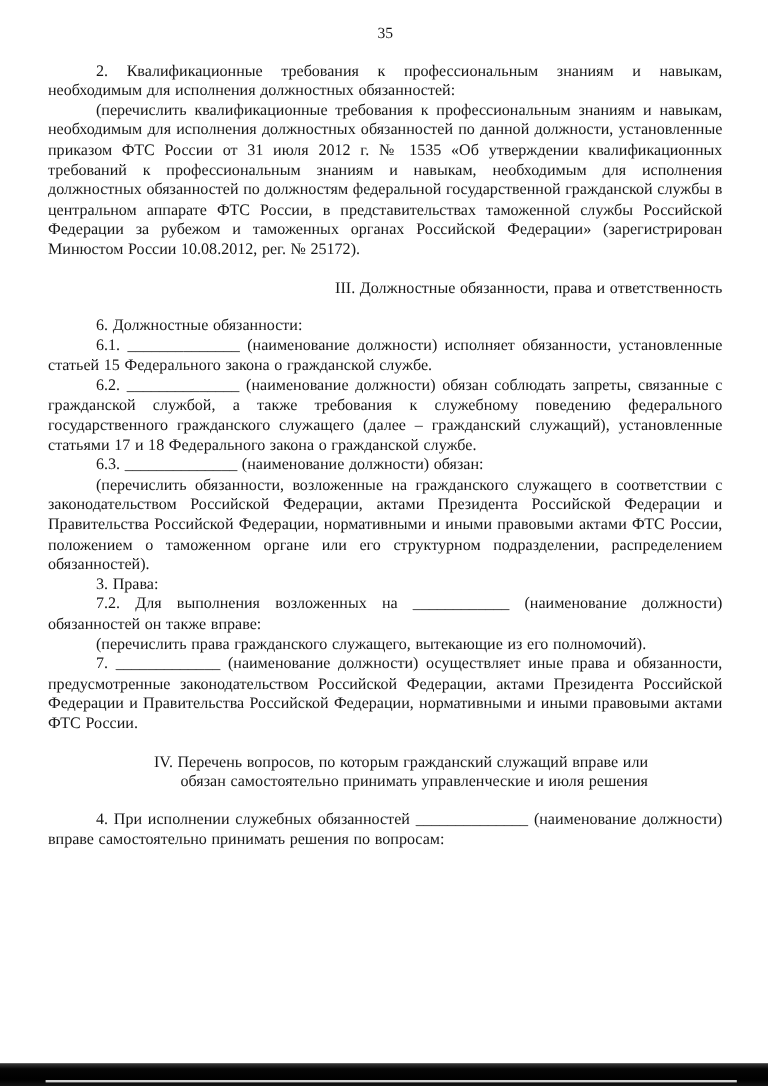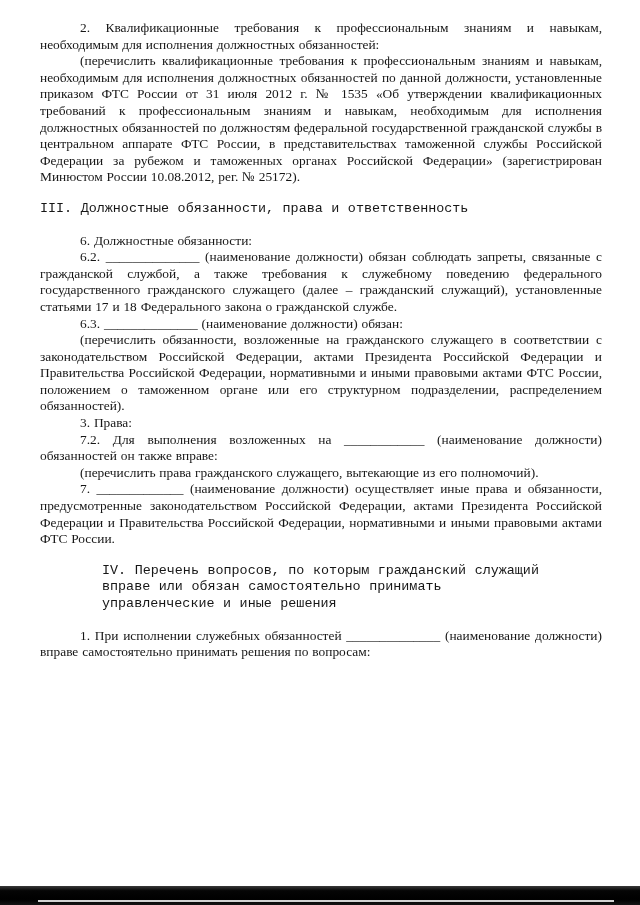--- a/index.html
+++ b/index.html
@@ -30,23 +30,22 @@
     font-size: 13px;
   }
   .para {
     margin: 0;
     text-align: justify;
     text-indent: 40px;
     word-spacing: 0.5px;
   }
   .heading {
     margin: 15px 0;
-    text-align: left;
+    text-align: right;
     text-indent: 0;
-    font-family: Liberation Mono, monospace;
   }
   .heading-narrow {
     padding: 0 62px;
   }
   .scan-bar {
     position: absolute;
     left: 0; right: 0; bottom: 0;
     height: 19px;
     background: linear-gradient(180deg, #3a3a3a 0%, #050505 25%, #000000 70%, #141414 100%);
   }
@@ -58,47 +57,49 @@
     height: 2px;
     background: #e9e9e9;
     opacity: 0.9;
   }
 </style>
 </head>
 <body>
 
 <div class="page">
 
+  <p class="page-number">35</p>
 
   <p class="para">2. Квалификационные требования к профессиональным знаниям и навыкам, необходимым для исполнения должностных обязанностей:</p>
 
   <p class="para">(перечислить квалификационные требования к профессиональным знаниям и навыкам, необходимым для исполнения должностных обязанностей по данной должности, установленные приказом ФТС России от 31 июля 2012 г. № 1535 «Об утверждении квалификационных требований к профессиональным знаниям и навыкам, необходимым для исполнения должностных обязанностей по должностям федеральной государственной гражданской службы в центральном аппарате ФТС России, в представительствах таможенной службы Российской Федерации за рубежом и таможенных органах Российской Федерации» (зарегистрирован Минюстом России 10.08.2012, рег. № 25172).</p>
 
   <p class="para heading">III. Должностные обязанности, права и ответственность</p>
 
   <p class="para">6. Должностные обязанности:</p>
 
+  <p class="para">6.1. ______________ (наименование должности) исполняет обязанности, установленные статьей 15 Федерального закона о гражданской службе.</p>
 
   <p class="para">6.2. ______________ (наименование должности) обязан соблюдать запреты, связанные с гражданской службой, а также требования к служебному поведению федерального государственного гражданского служащего (далее – гражданский служащий), установленные статьями 17 и 18 Федерального закона о гражданской службе.</p>
 
   <p class="para">6.3. ______________ (наименование должности) обязан:</p>
 
   <p class="para">(перечислить обязанности, возложенные на гражданского служащего в соответствии с законодательством Российской Федерации, актами Президента Российской Федерации и Правительства Российской Федерации, нормативными и иными правовыми актами ФТС России, положением о таможенном органе или его структурном подразделении, распределением обязанностей).</p>
 
   <p class="para">3. Права:</p>
 
 
   <p class="para">7.2. Для выполнения возложенных на ____________ (наименование должности) обязанностей он также вправе:</p>
 
   <p class="para">(перечислить права гражданского служащего, вытекающие из его полномочий).</p>
 
   <p class="para">7. _____________ (наименование должности) осуществляет иные права и обязанности, предусмотренные законодательством Российской Федерации, актами Президента Российской Федерации и Правительства Российской Федерации, нормативными и иными правовыми актами ФТС России.</p>
 
 
-  <p class="para heading heading-narrow">IV. Перечень вопросов, по которым гражданский служащий вправе или обязан самостоятельно принимать управленческие и иные решения</p>
+  <p class="para heading heading-narrow">IV. Перечень вопросов, по которым гражданский служащий вправе или обязан самостоятельно принимать управленческие и июля решения</p>
 
-  <p class="para">1. При исполнении служебных обязанностей ______________ (наименование должности) вправе самостоятельно принимать решения по вопросам:</p>
+  <p class="para">4. При исполнении служебных обязанностей ______________ (наименование должности) вправе самостоятельно принимать решения по вопросам:</p>
 
 </div>
 
 <div class="scan-bar">
   <div class="sliver"></div>
 </div>
 
 </body></html>

